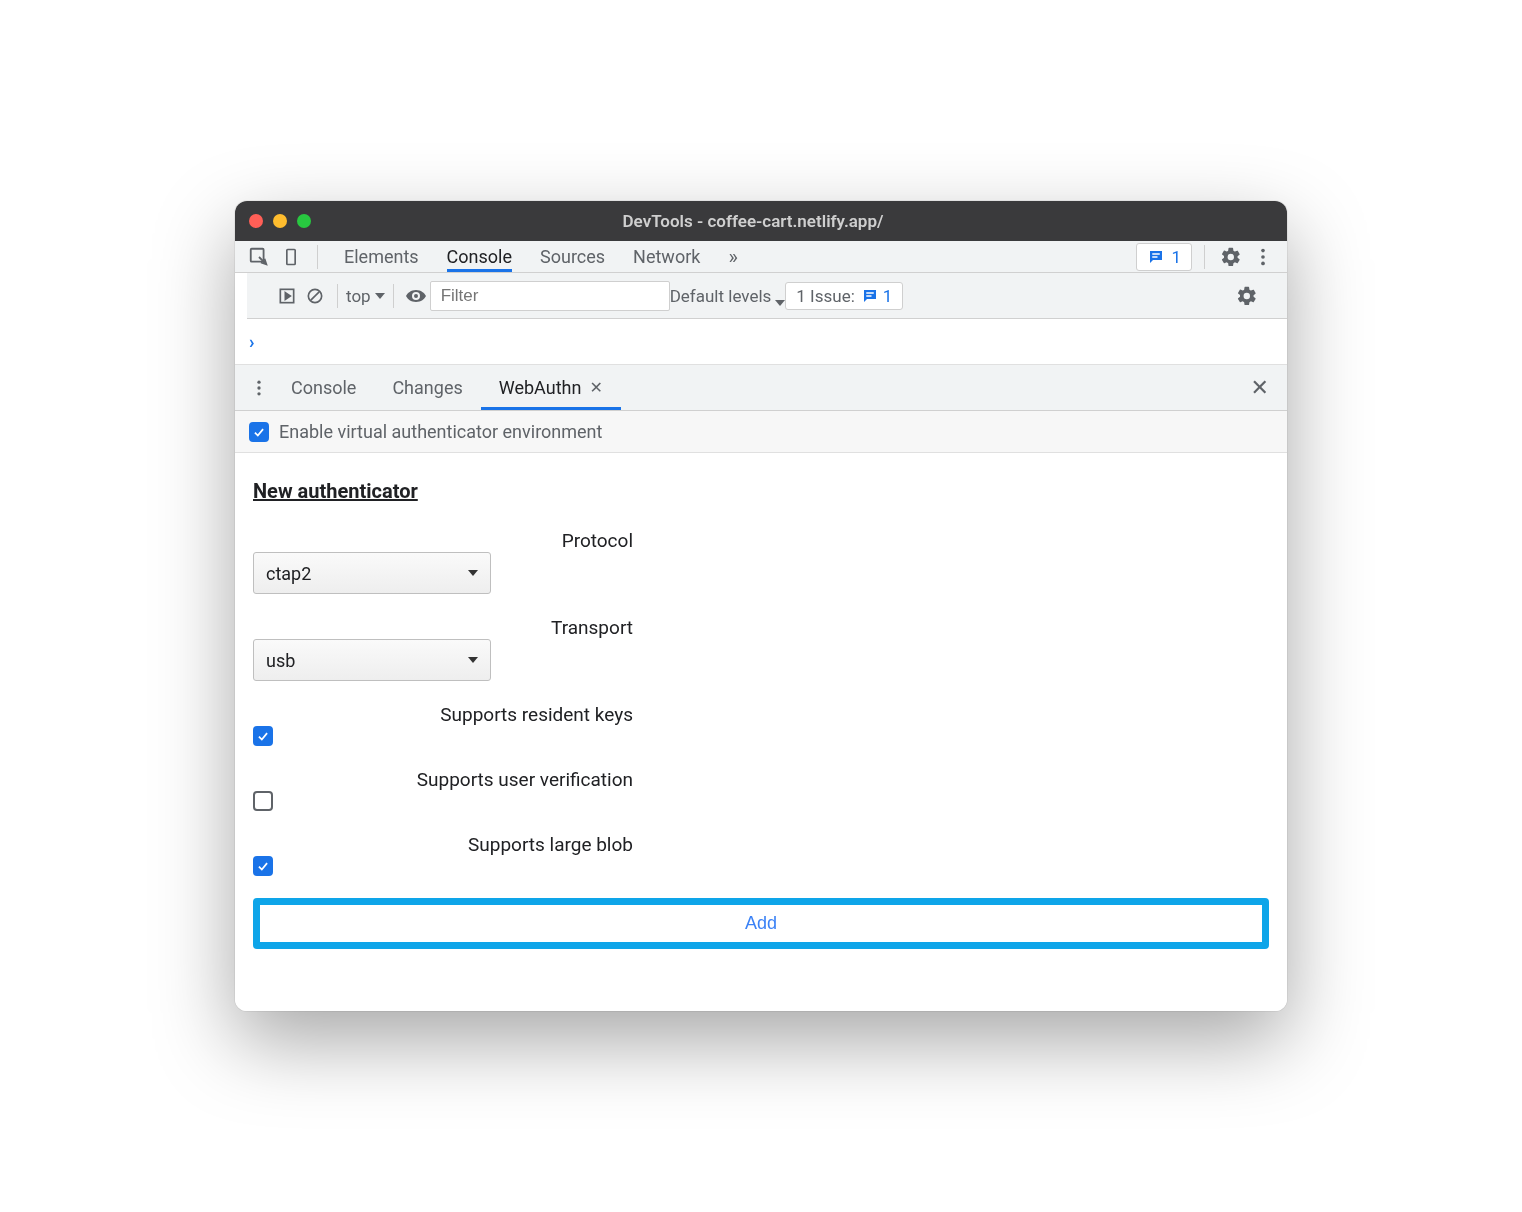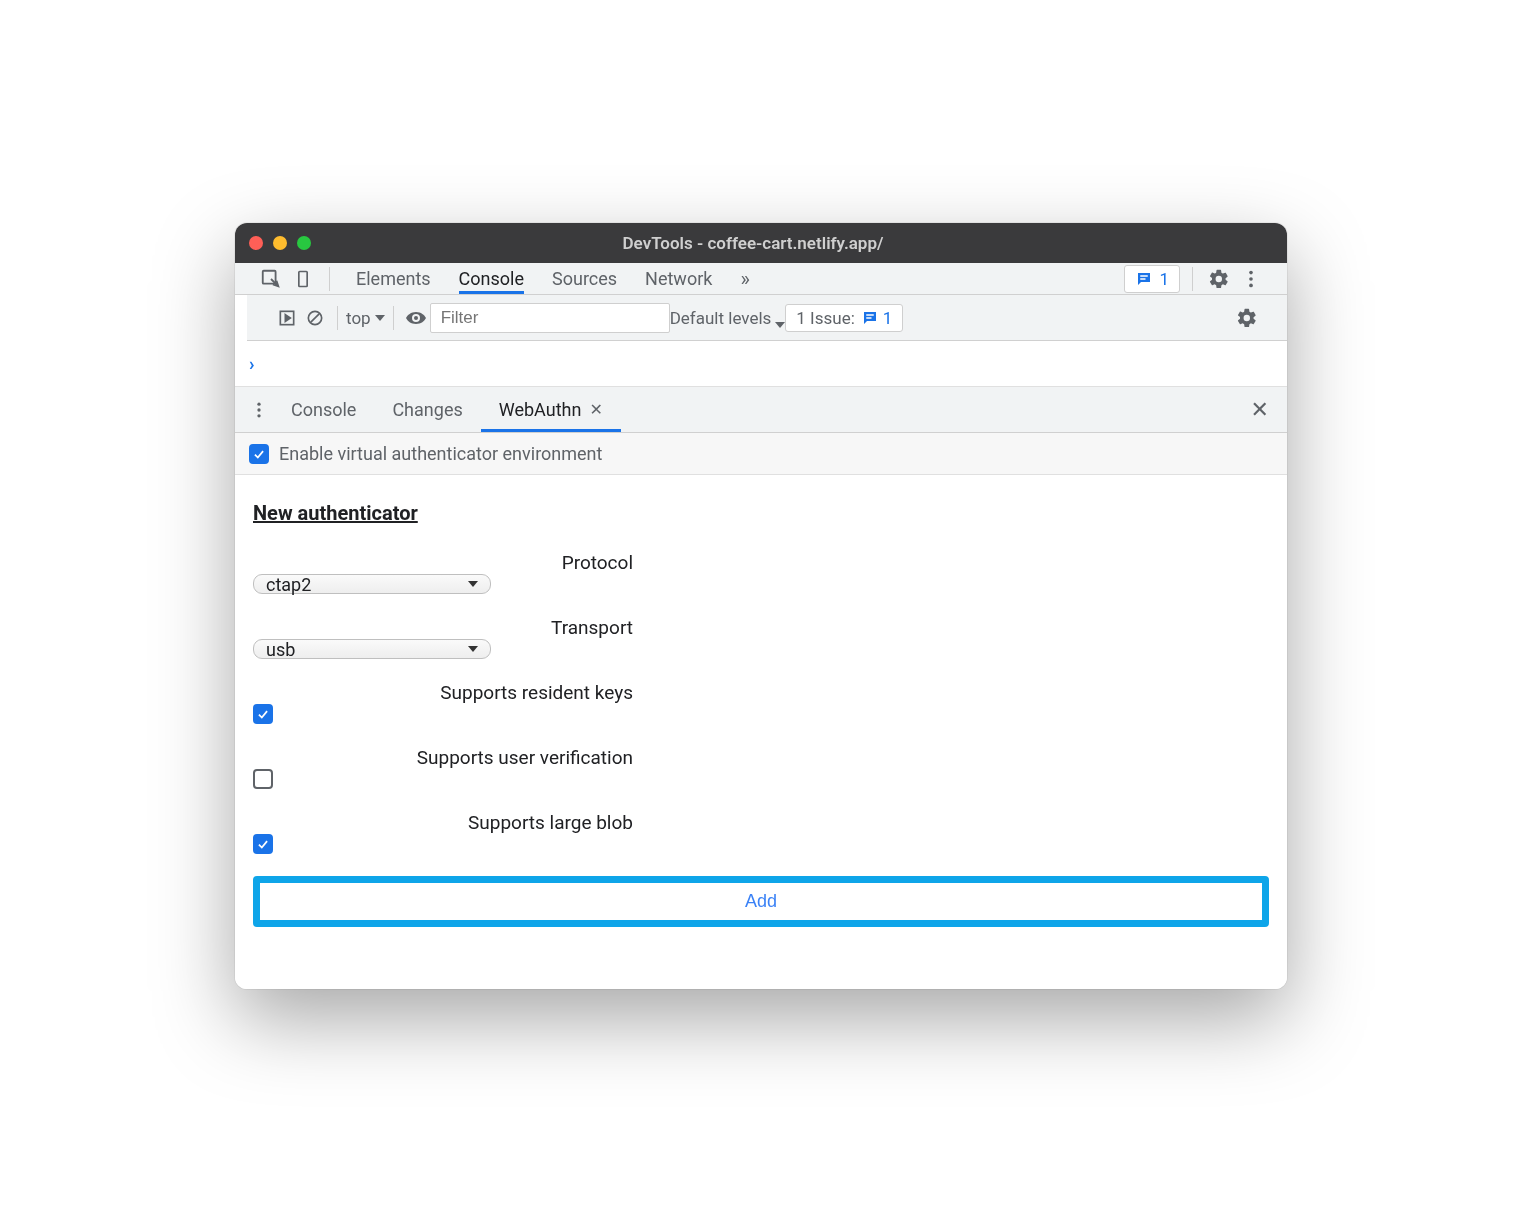--- a/index.html
+++ b/index.html
@@ -48,21 +48,21 @@
     font-weight: 600;
     pointer-events: none;
   }
 
   .toolbar1 {
     display: flex;
     align-items: center;
     height: 32px;
     background: #f1f3f4;
     border-bottom: 1px solid #d0d0d0;
-    padding: 0 22px;
+    padding: 0 10px;
     gap: 4px;
   }
   .tb-icon {
     width: 28px;
     height: 28px;
     display: flex;
     align-items: center;
     justify-content: center;
     color: #5f6368;
     cursor: pointer;
@@ -254,23 +254,23 @@
   }
   .form-row label {
     width: 400px;
     text-align: right;
     padding-right: 20px;
     font-size: 19px;
     color: #202124;
   }
   .select {
     width: 238px;
-    height: 20px;
+    height: 42px;
     border: 1px solid #bfbfbf;
-    border-radius: 9px;
+    border-radius: 3px;
     background: linear-gradient(#fafafa, #eee);
     display: flex;
     align-items: center;
     justify-content: space-between;
     padding: 0 12px;
     font-size: 18px;
     color: #202124;
     cursor: pointer;
   }
   .caret {

